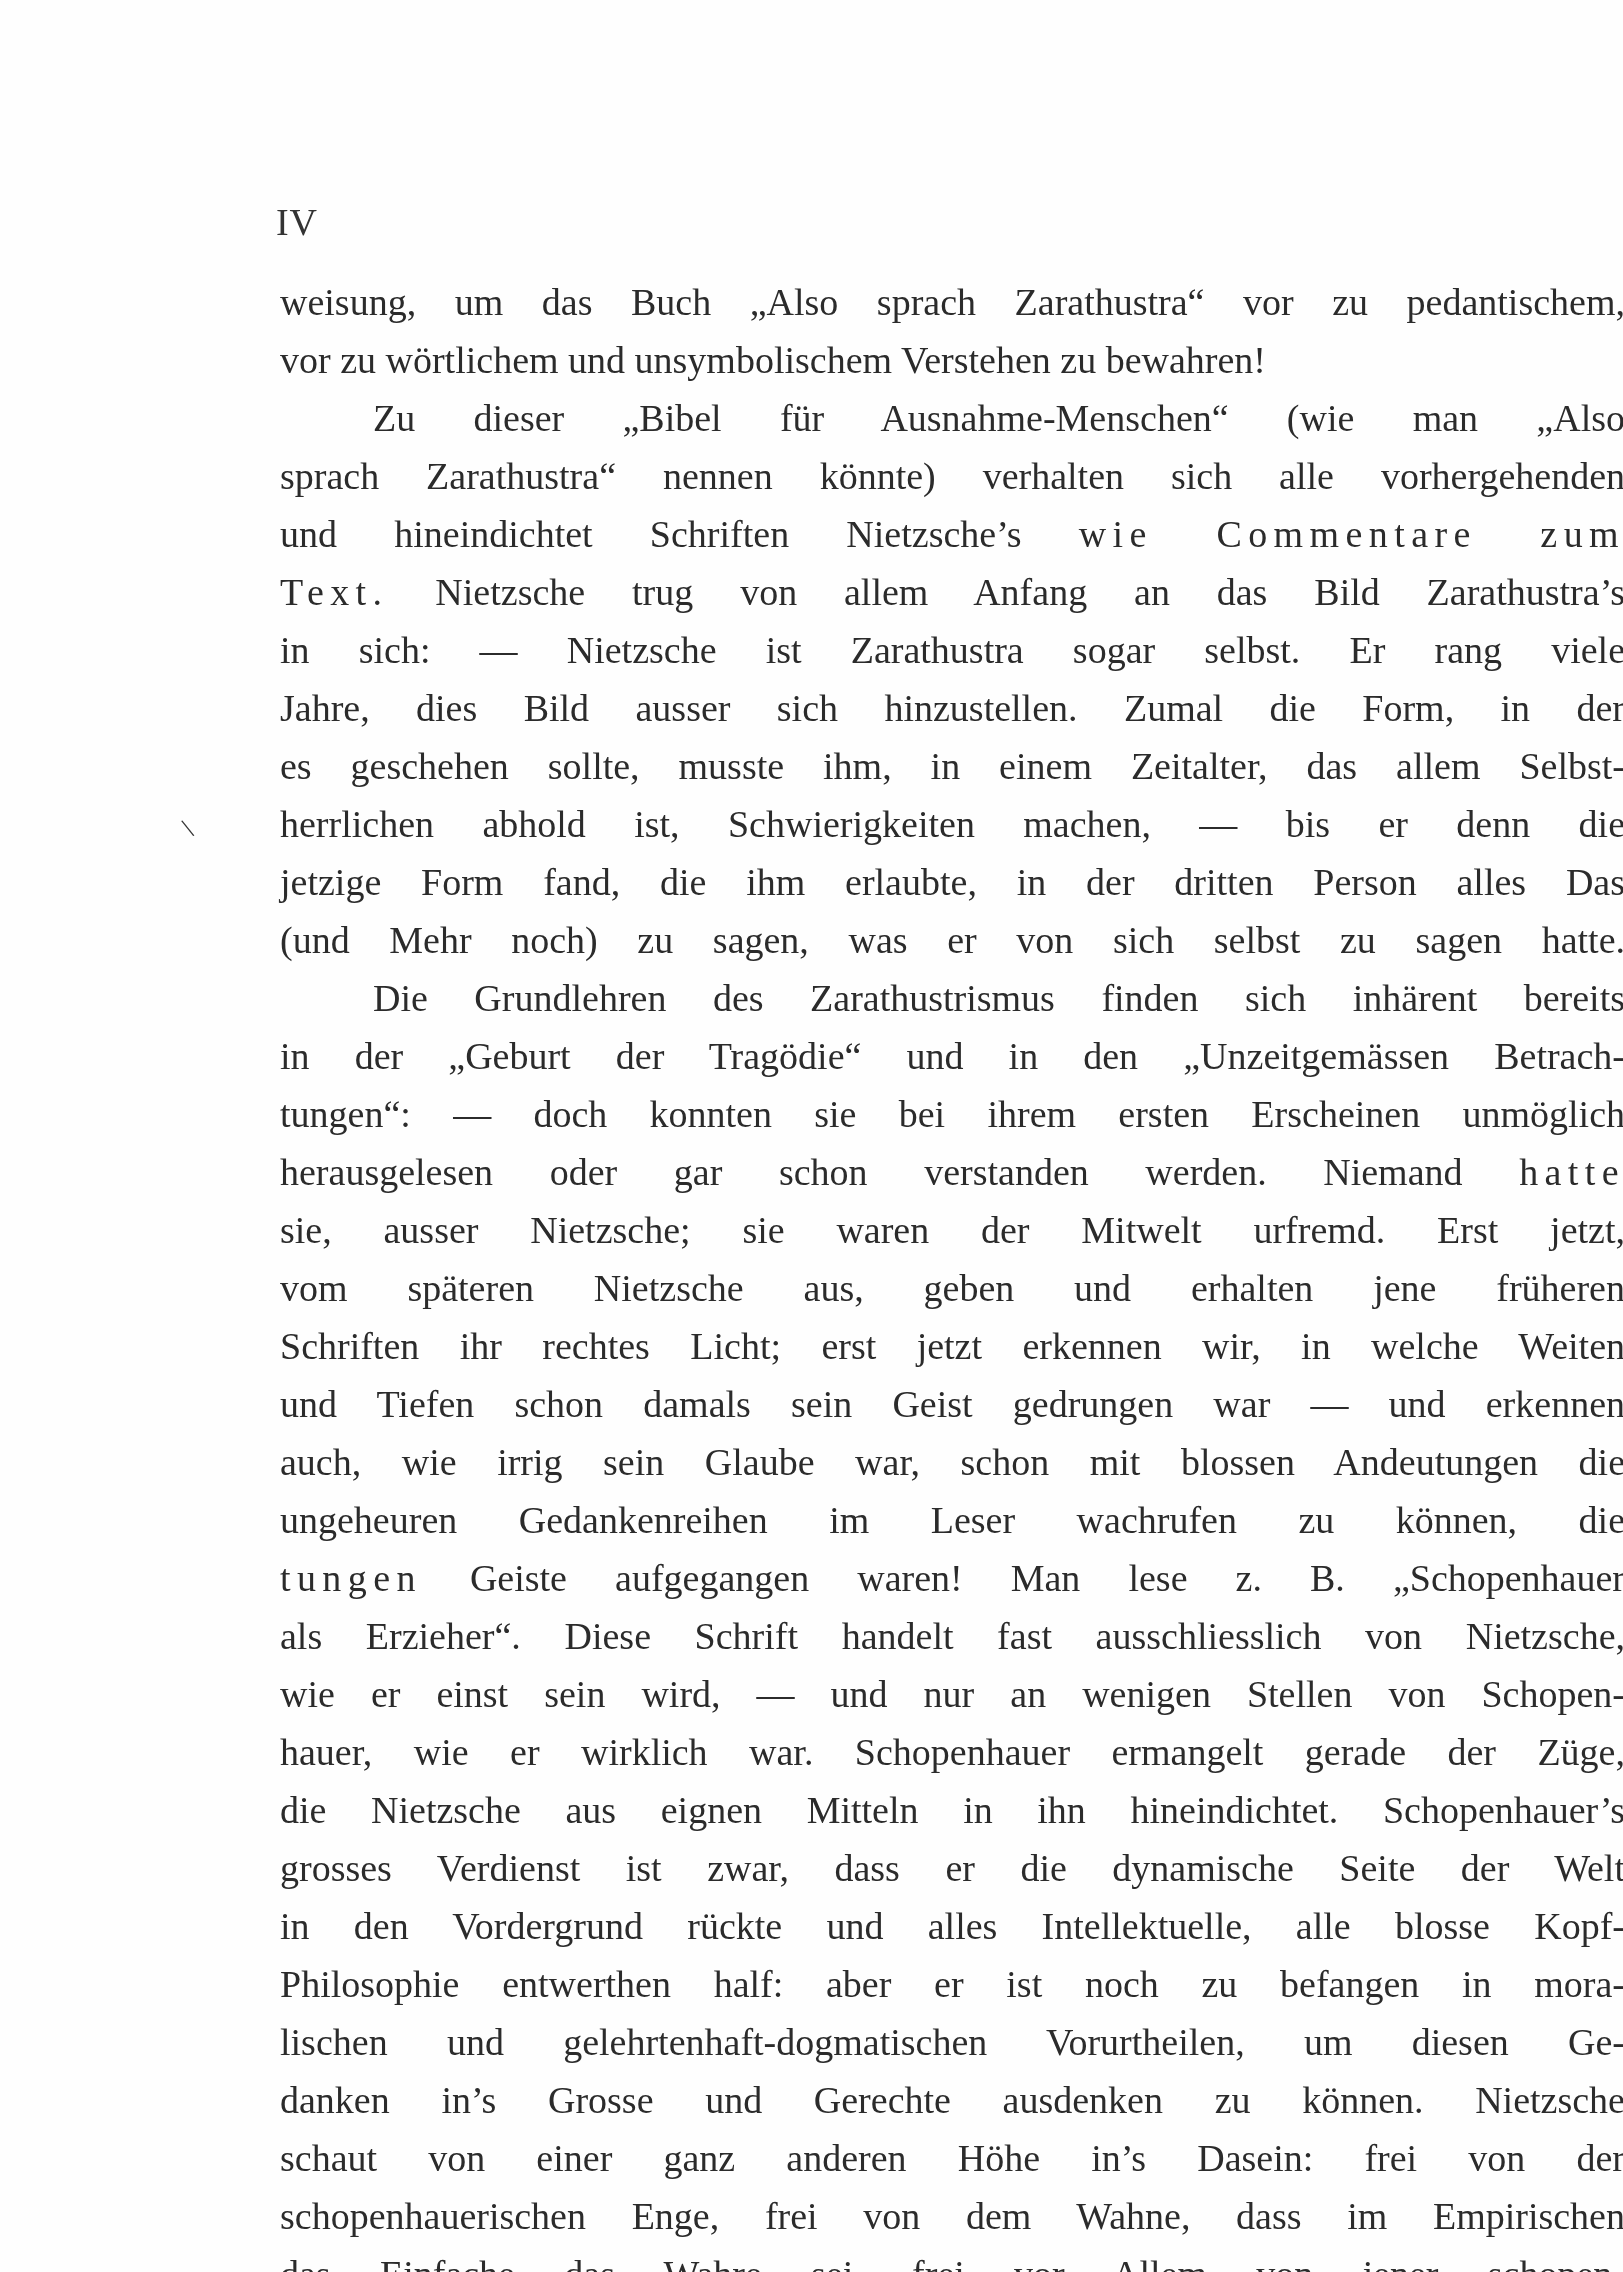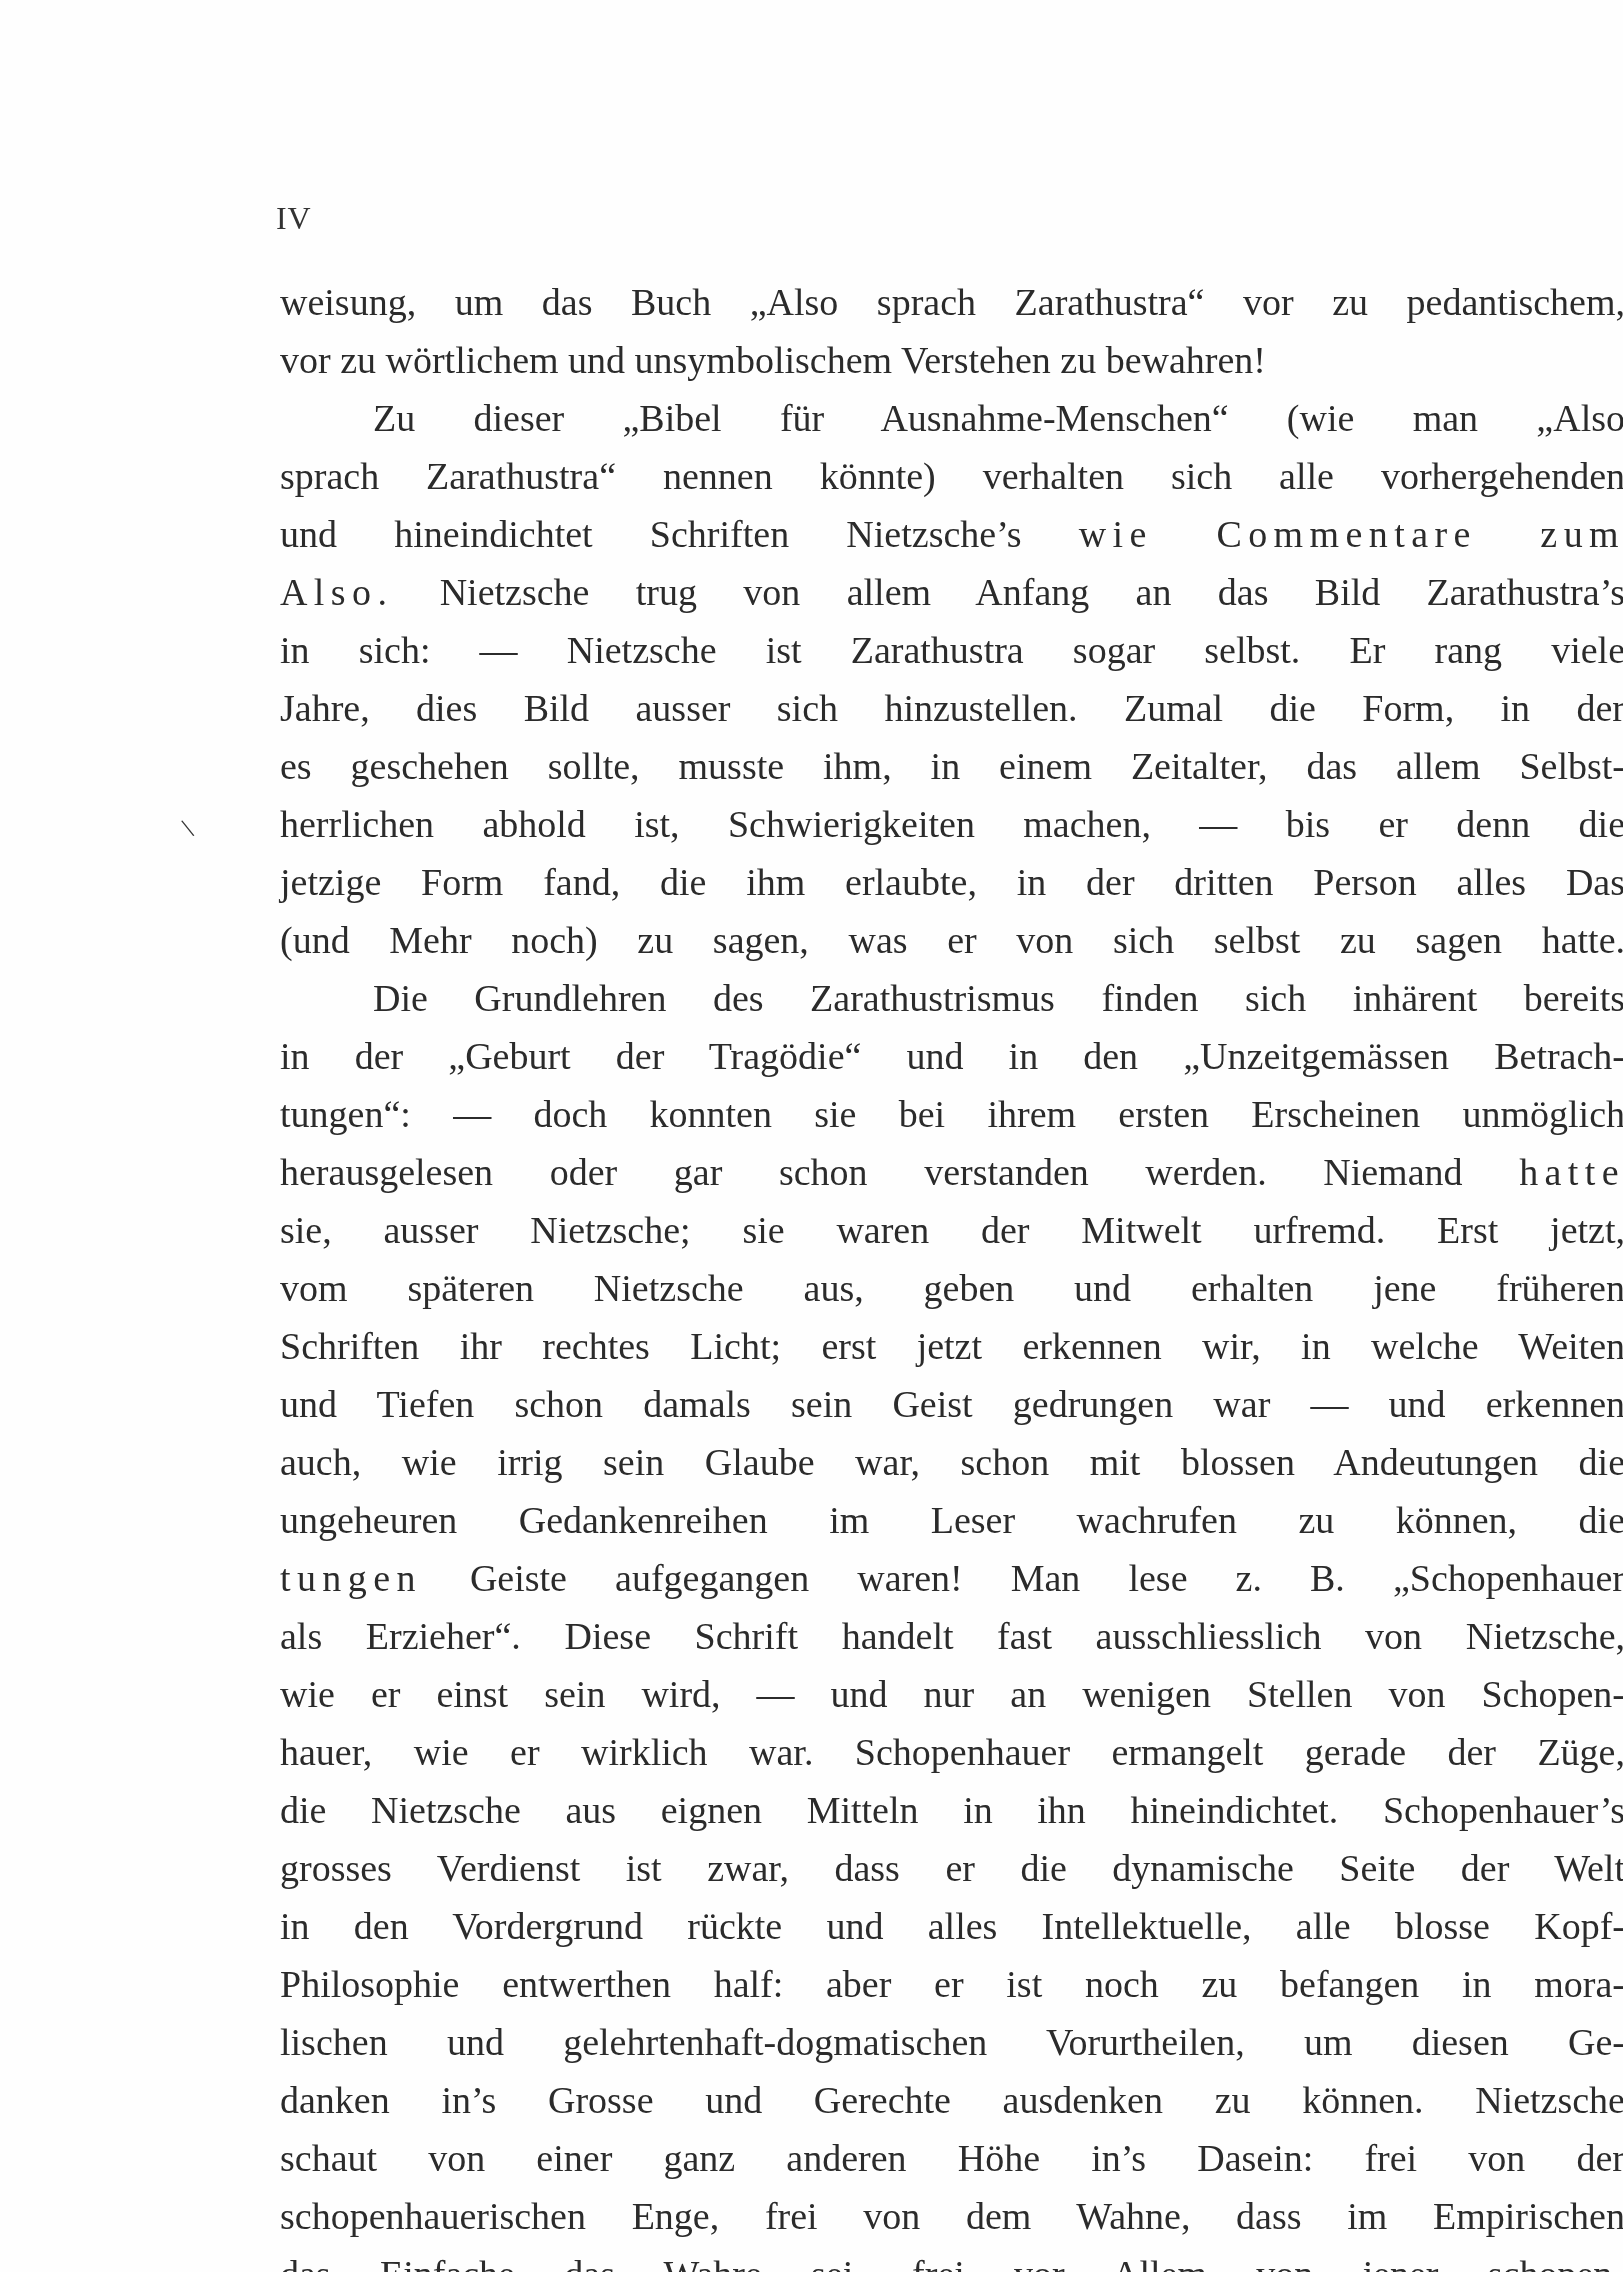--- a/index.html
+++ b/index.html
@@ -19,21 +19,21 @@
       position: absolute;
       left: 0; top: 0;
       width: 1623px;
       height: 2802px;
       background: #fefefe;
     }
     .page-number {
       position: absolute;
       left: 276px;
       top: 200px;
-      font-size: 32px;
+      font-size: 38px;
       letter-spacing: 0.9px;
       color: #333;
     }
     .text-block {
       position: absolute;
       left: 280px;
       top: 273px;
       width: 1345px;
     }
     .line {
@@ -72,21 +72,21 @@
     
     
   </div>
 
   <div class="text-block" id="text-block">
       <div class="line">weisung, um das Buch „Also sprach Zarathustra“ vor zu pedantischem,</div>
       <div class="line last">vor zu wörtlichem und unsymbolischem Verstehen zu bewahren!</div>
       <div class="line indent">Zu dieser „Bibel für Ausnahme-Menschen“ (wie man „Also</div>
       <div class="line">sprach Zarathustra“ nennen könnte) verhalten sich alle vorhergehenden</div>
       <div class="line"><span>und hineindichtet Schriften Nietzsche’s </span><span class="spaced">wie Commentare zum</span><span></span></div>
-      <div class="line"><span></span><span class="spaced">Also.</span><span> Nietzsche trug von allem Anfang an das Bild Zarathustra’s</span></div>
+      <div class="line"><span></span><span class="spaced">Text.</span><span> Nietzsche trug von allem Anfang an das Bild Zarathustra’s</span></div>
       <div class="line">in sich: — Nietzsche ist Zarathustra sogar selbst. Er rang viele</div>
       <div class="line">Jahre, dies Bild ausser sich hinzustellen. Zumal die Form, in der</div>
       <div class="line">es geschehen sollte, musste ihm, in einem Zeitalter, das allem Selbst-</div>
       <div class="line">herrlichen abhold ist, Schwierigkeiten machen, — bis er denn die</div>
       <div class="line">jetzige Form fand, die ihm erlaubte, in der dritten Person alles Das</div>
       <div class="line">(und Mehr noch) zu sagen, was er von sich selbst zu sagen hatte.</div>
       <div class="line indent">Die Grundlehren des Zarathustrismus finden sich inhärent bereits</div>
       <div class="line">in der „Geburt der Tragödie“ und in den „Unzeitgemässen Betrach-</div>
       <div class="line">tungen“: — doch konnten sie bei ihrem ersten Erscheinen unmöglich</div>
       <div class="line"><span>herausgelesen oder gar schon verstanden werden. Niemand </span><span class="spaced">hatte</span><span></span></div>

